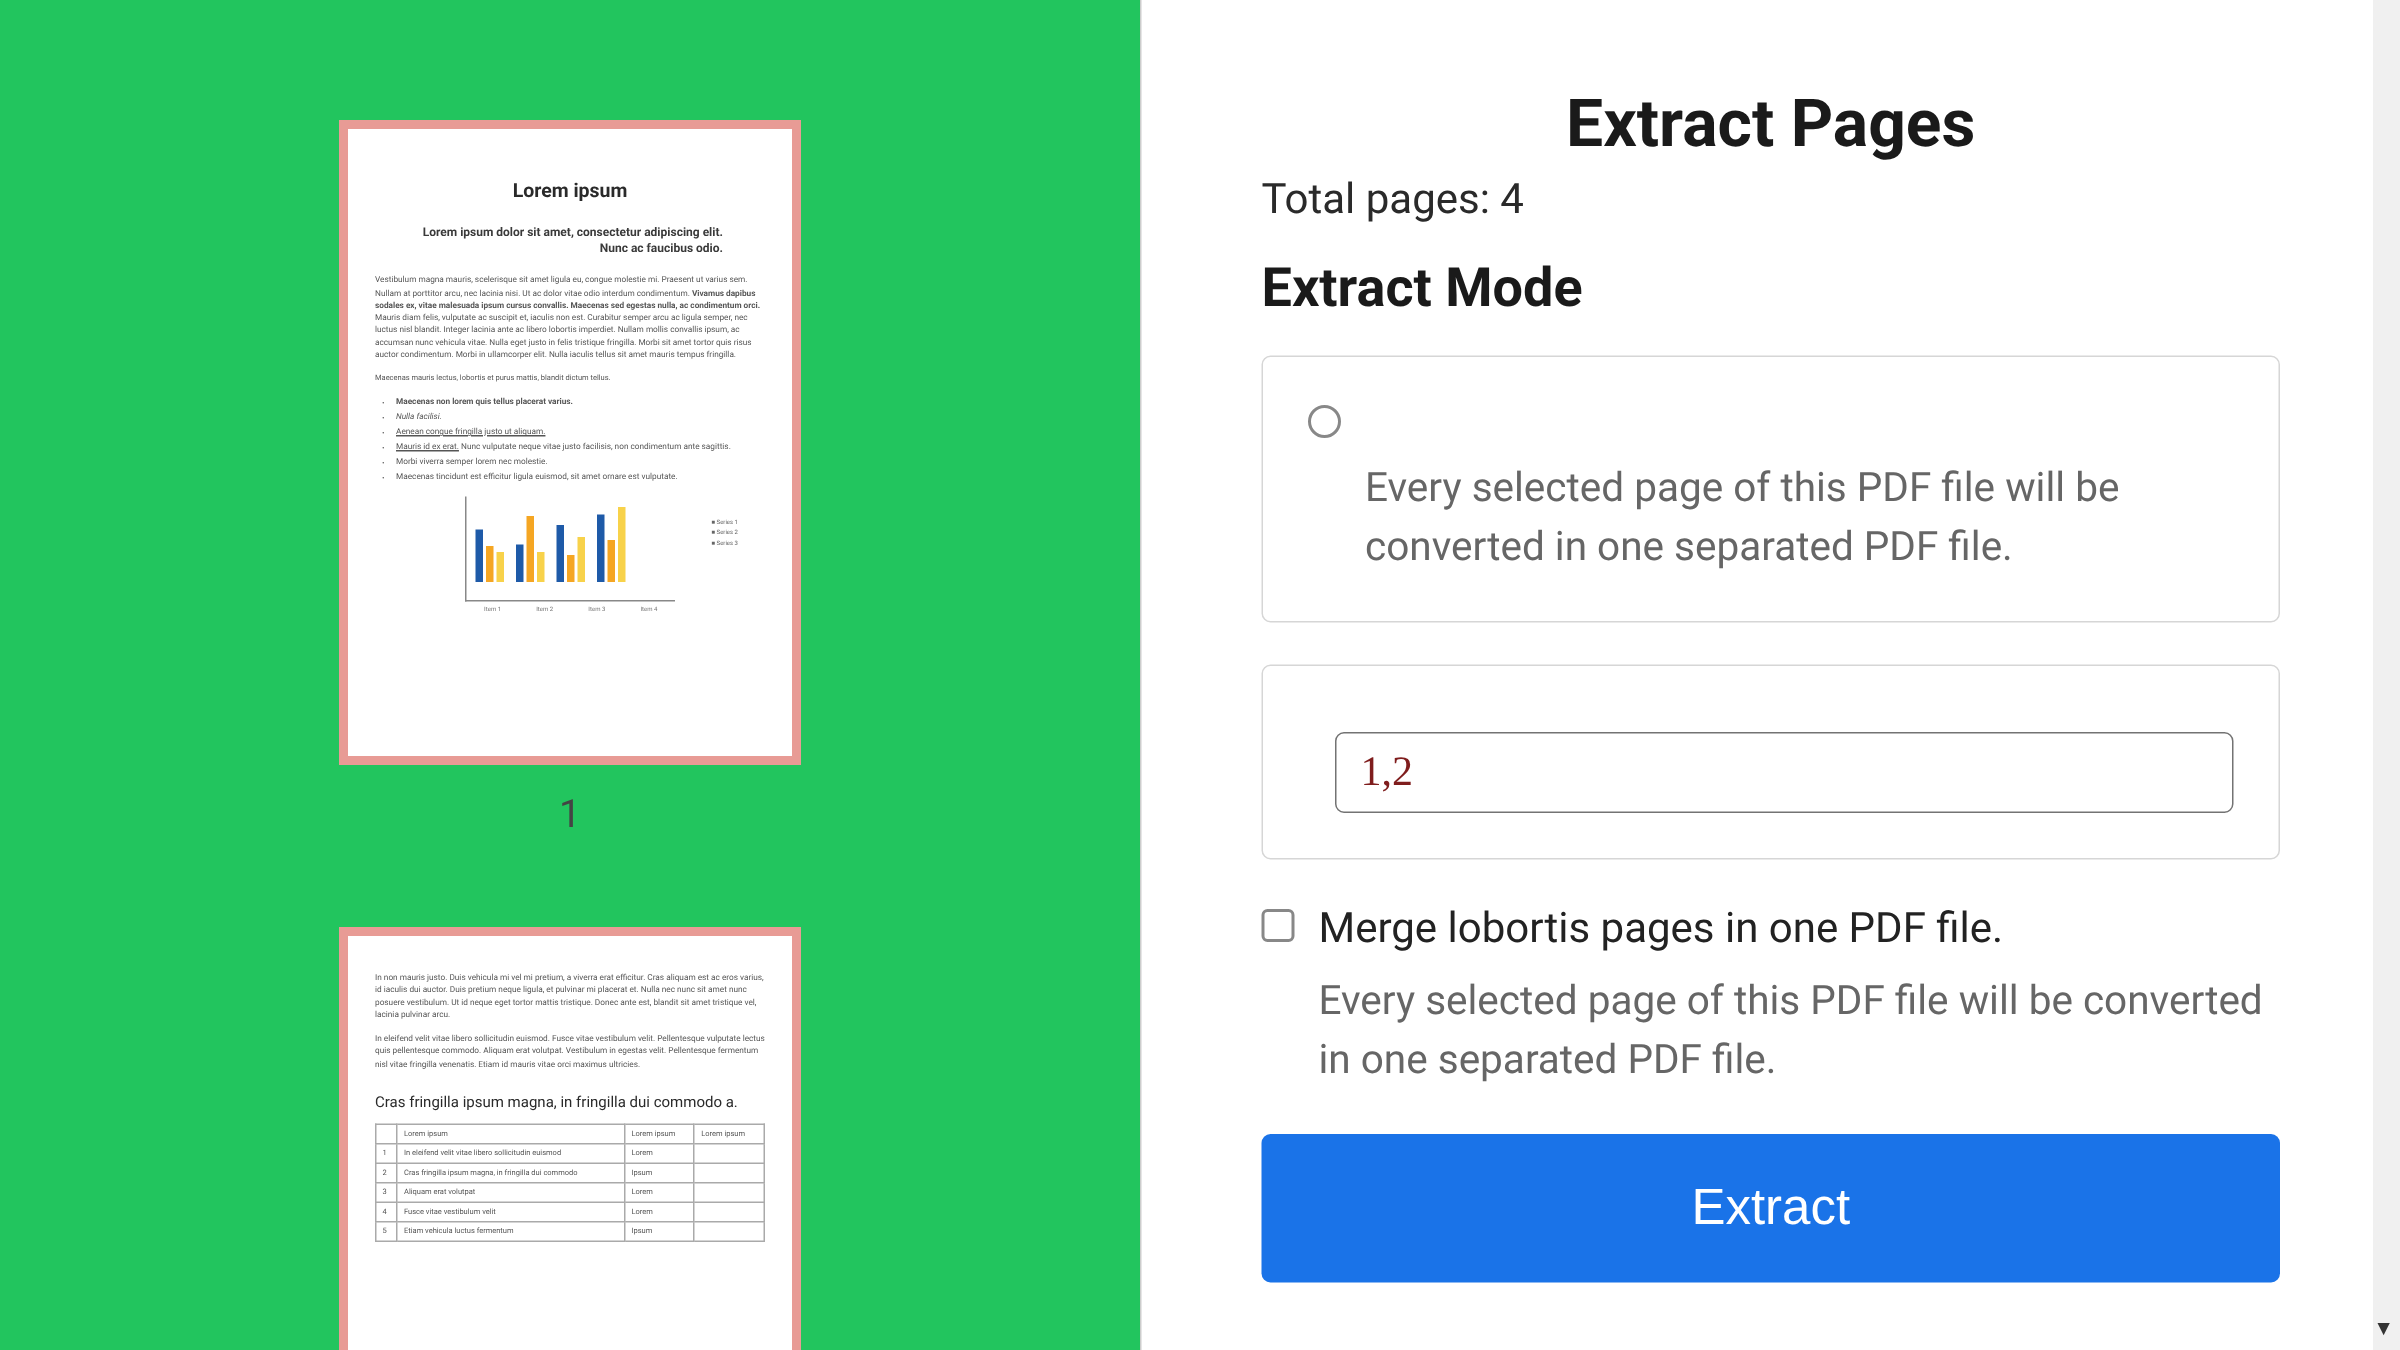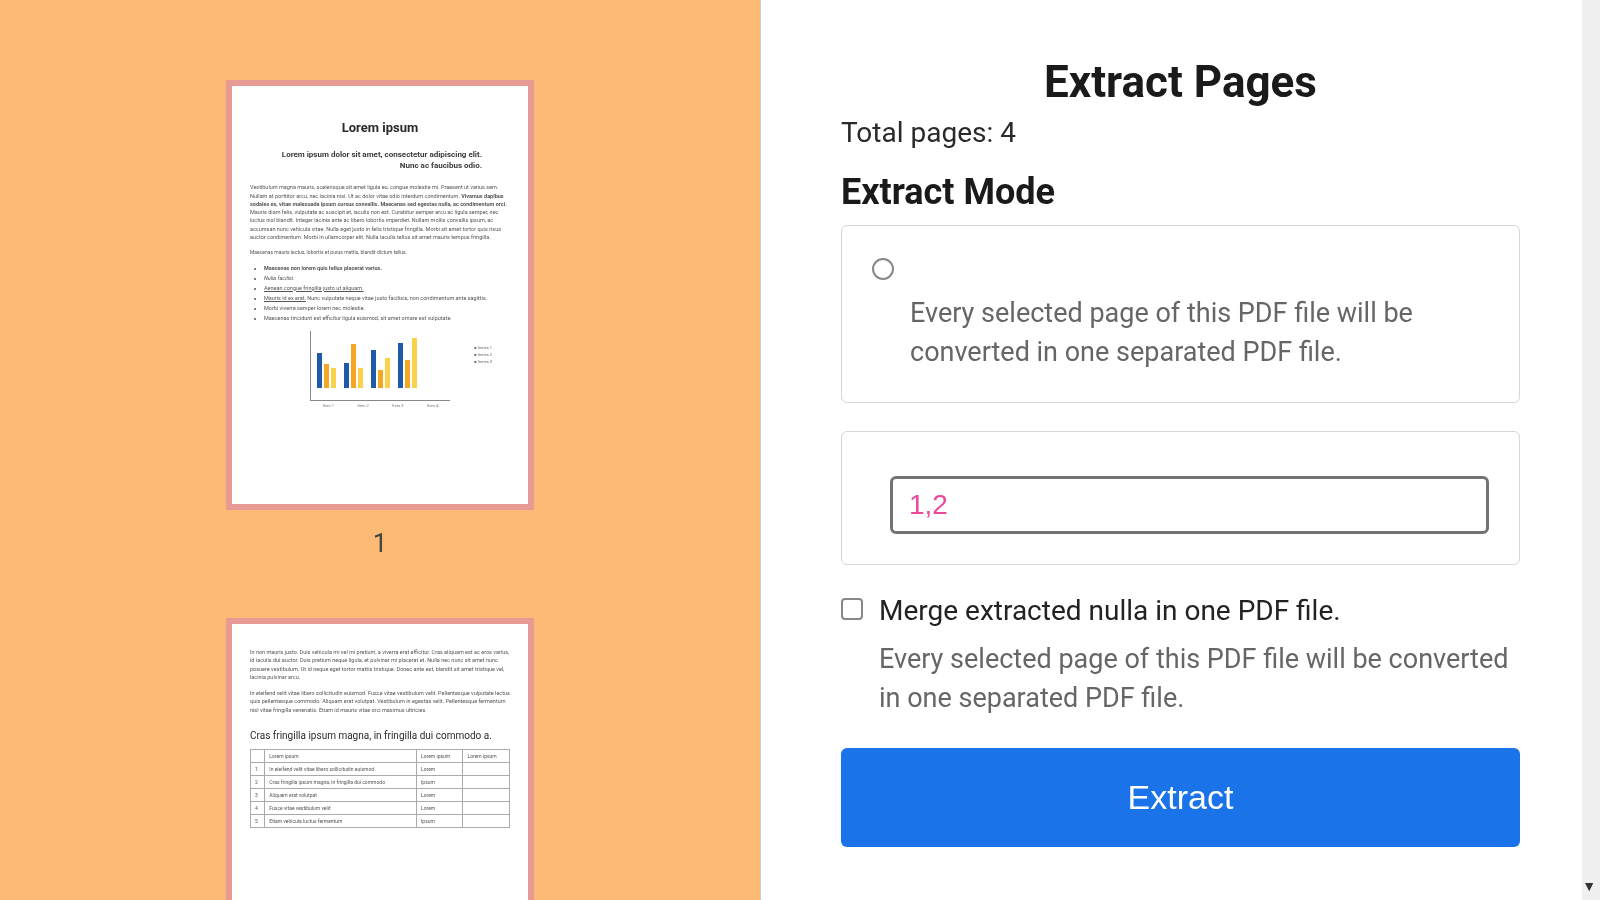--- a/index.html
+++ b/index.html
@@ -7,21 +7,21 @@
   font-family: -apple-system, BlinkMacSystemFont, "Segoe UI", Roboto, sans-serif;
   background: #e8e8e8;
   width: 1600px;
   height: 900px;
   overflow: hidden;
   display: flex;
 }
 .left-panel {
   width: 760px;
   height: 900px;
-  background: #fdba74;
+  background: #22c55e;
   overflow-y: auto;
   padding: 80px 0 0 0;
   display: flex;
   flex-direction: column;
   align-items: center;
 }
 .thumb-container {
   margin-bottom: 60px;
   display: flex;
   flex-direction: column;
@@ -126,21 +126,21 @@
 }
 .total-pages {
   font-size: 28px;
   color: #2a2a2a;
   margin-bottom: 22px;
 }
 .section-heading {
   font-size: 36px;
   font-weight: 700;
   color: #1a1a1a;
-  margin-bottom: 12px;
+  margin-bottom: 24px;
 }
 .option-card {
   border: 1px solid #d6d6d6;
   border-radius: 6px;
   padding: 26px 30px 30px 30px;
   margin-bottom: 28px;
 }
 .option-row {
   display: flex;
   align-items: flex-start;
@@ -176,24 +176,25 @@
   color: #666;
   margin-top: 14px;
   margin-left: 38px;
   line-height: 1.45;
 }
 .page-input {
   width: calc(100% - 18px);
   margin: 18px 0 0 18px;
   font-size: 28px;
   padding: 10px 16px;
-  border: 3px solid #737373;
+  border: 1px solid #737373;
   border-radius: 6px;
-  color: #ec4899;
+  color: #7f1d1d;
   outline: none;
+  font-family: Liberation Serif, serif;
 }
 .checkbox-row {
   display: flex;
   align-items: flex-start;
   gap: 16px;
   margin-bottom: 10px;
 }
 .checkbox {
   flex-shrink: 0;
   width: 22px;
@@ -366,18 +367,18 @@
     </div>
     <div class="option-desc">Every selected page of this PDF file will be converted in one separated PDF file.</div>
   </div>
 
   <div class="option-card">
     <input class="page-input" type="text" value="1,2" style="">
   </div>
 
   <div class="checkbox-row">
     <div class="checkbox"></div>
-    <div class="cb-label">Merge extracted nulla in one PDF file.</div>
+    <div class="cb-label">Merge lobortis pages in one PDF file.</div>
   </div>
   <div class="cb-desc">Every selected page of this PDF file will be converted in one separated PDF file.</div>
 
   <button class="extract-btn">Extract</button>
 </div>
 
 </body></html>

